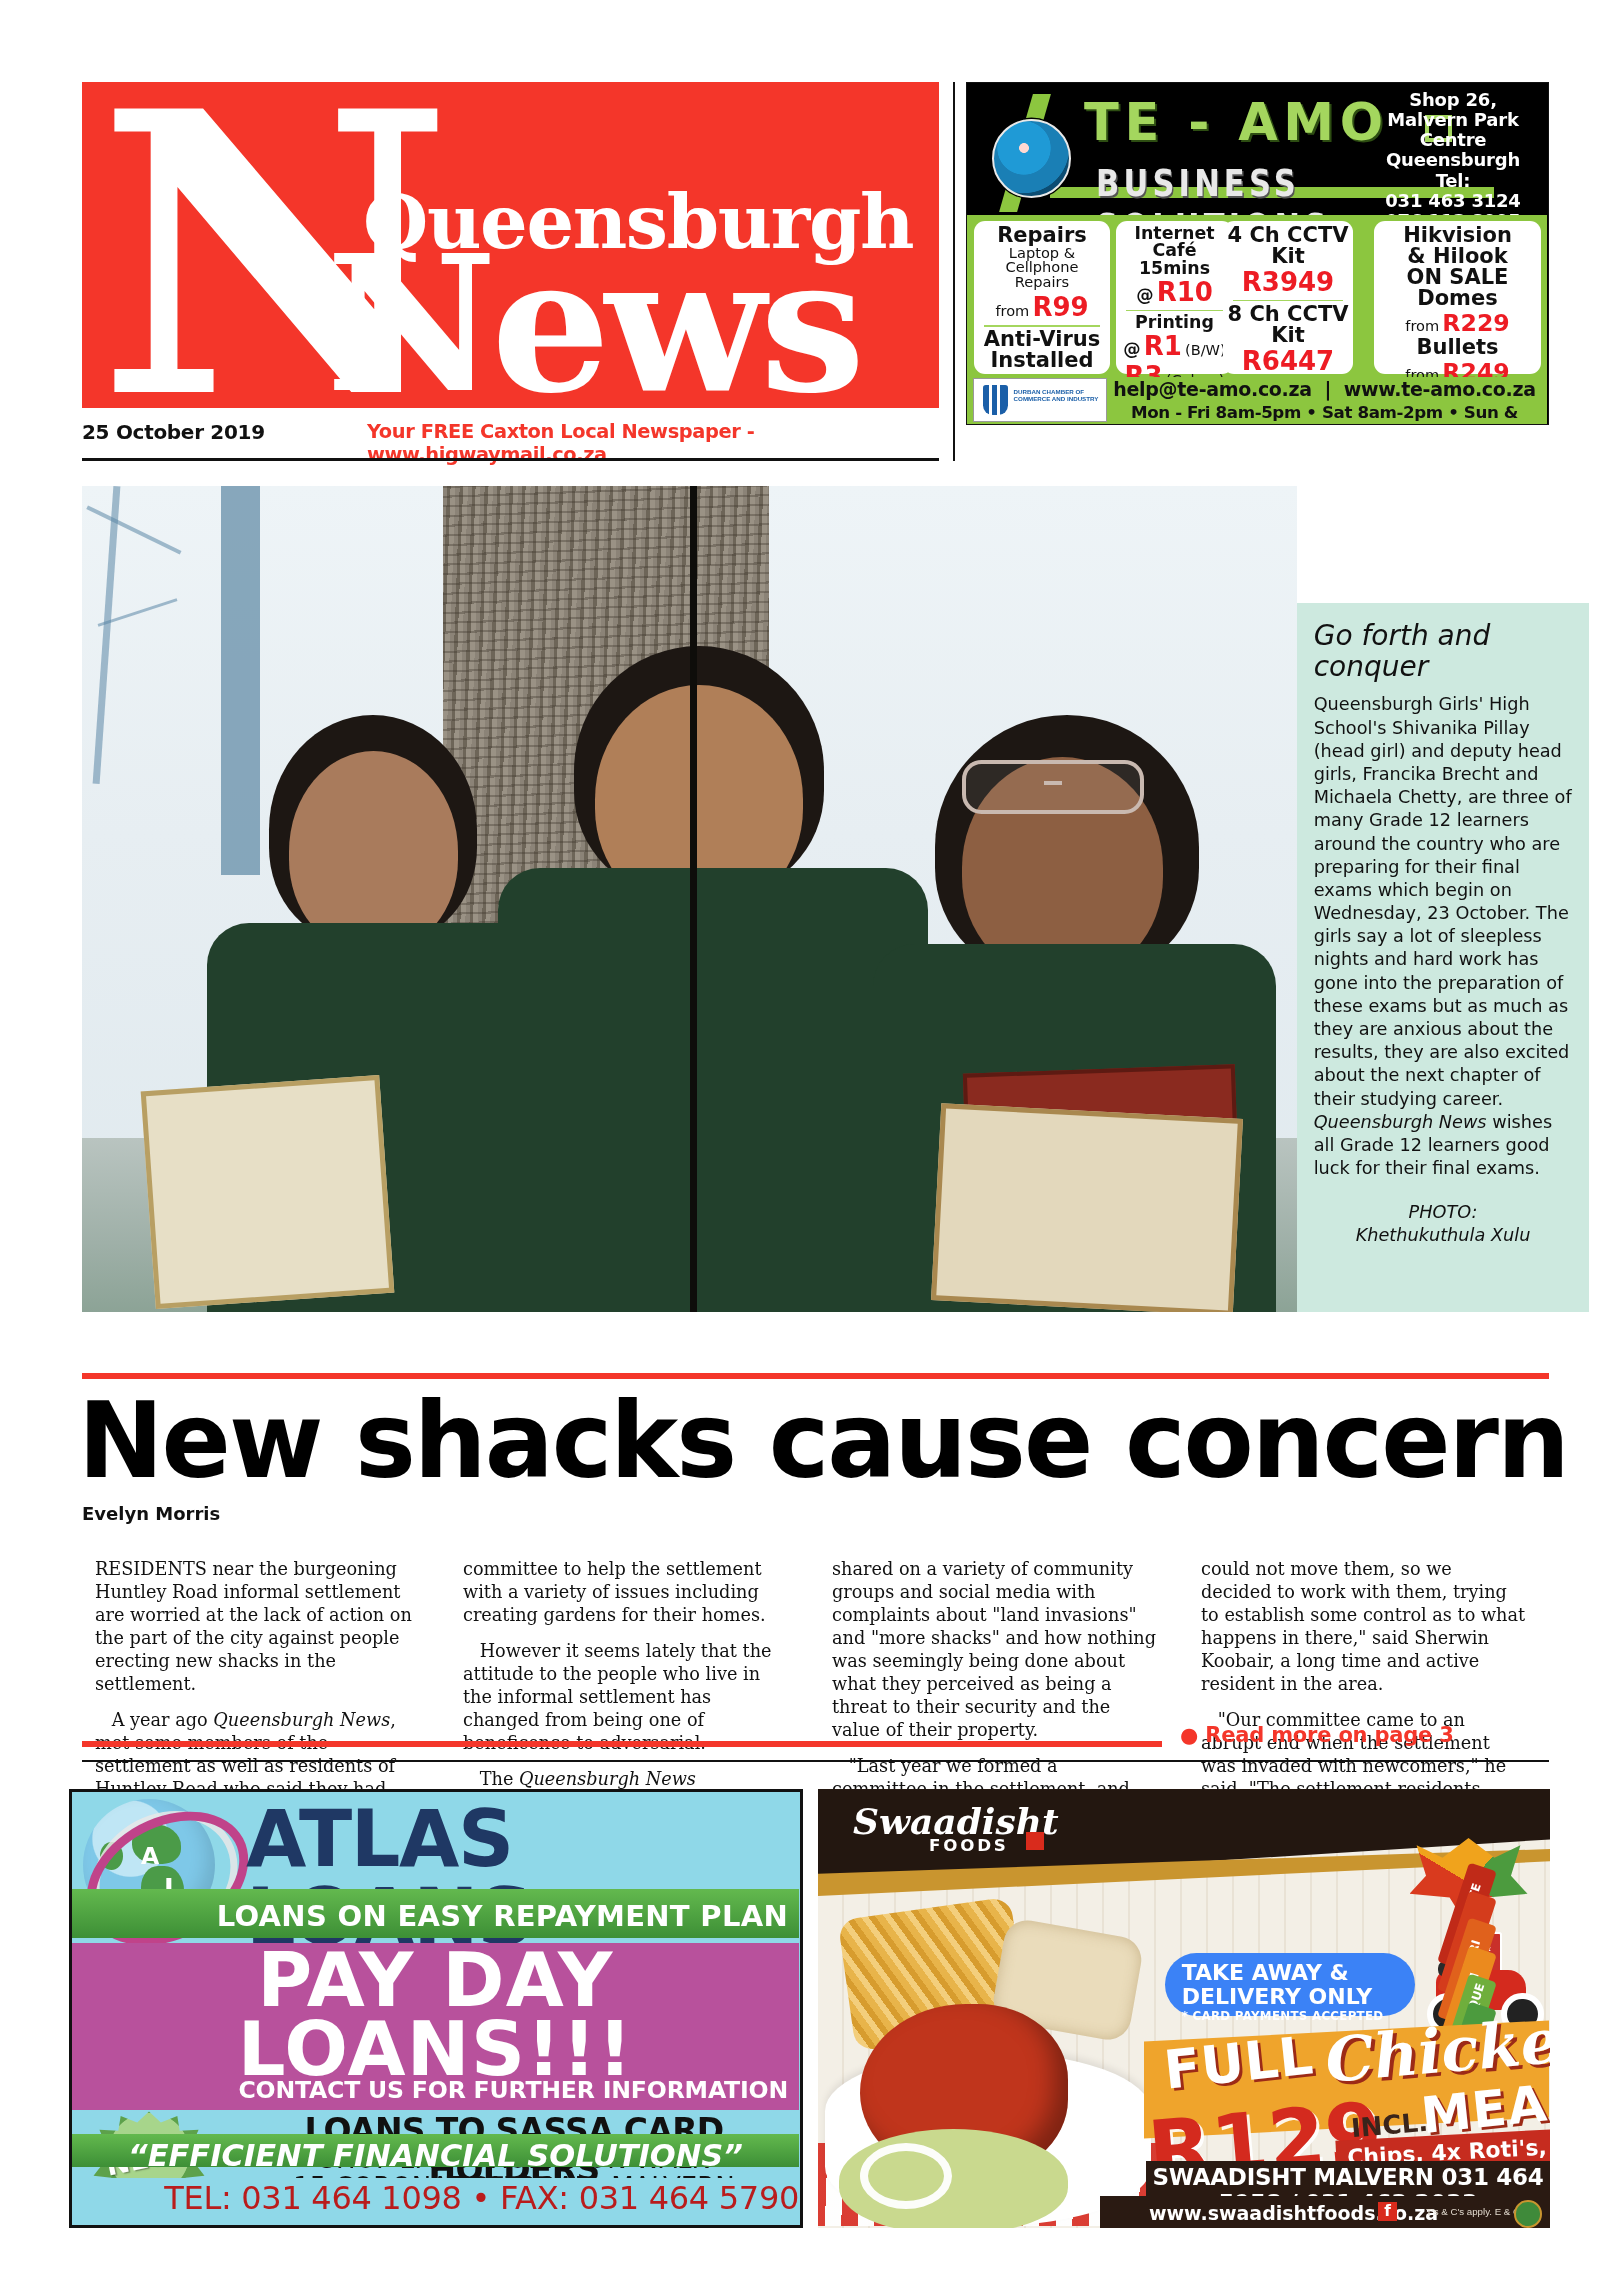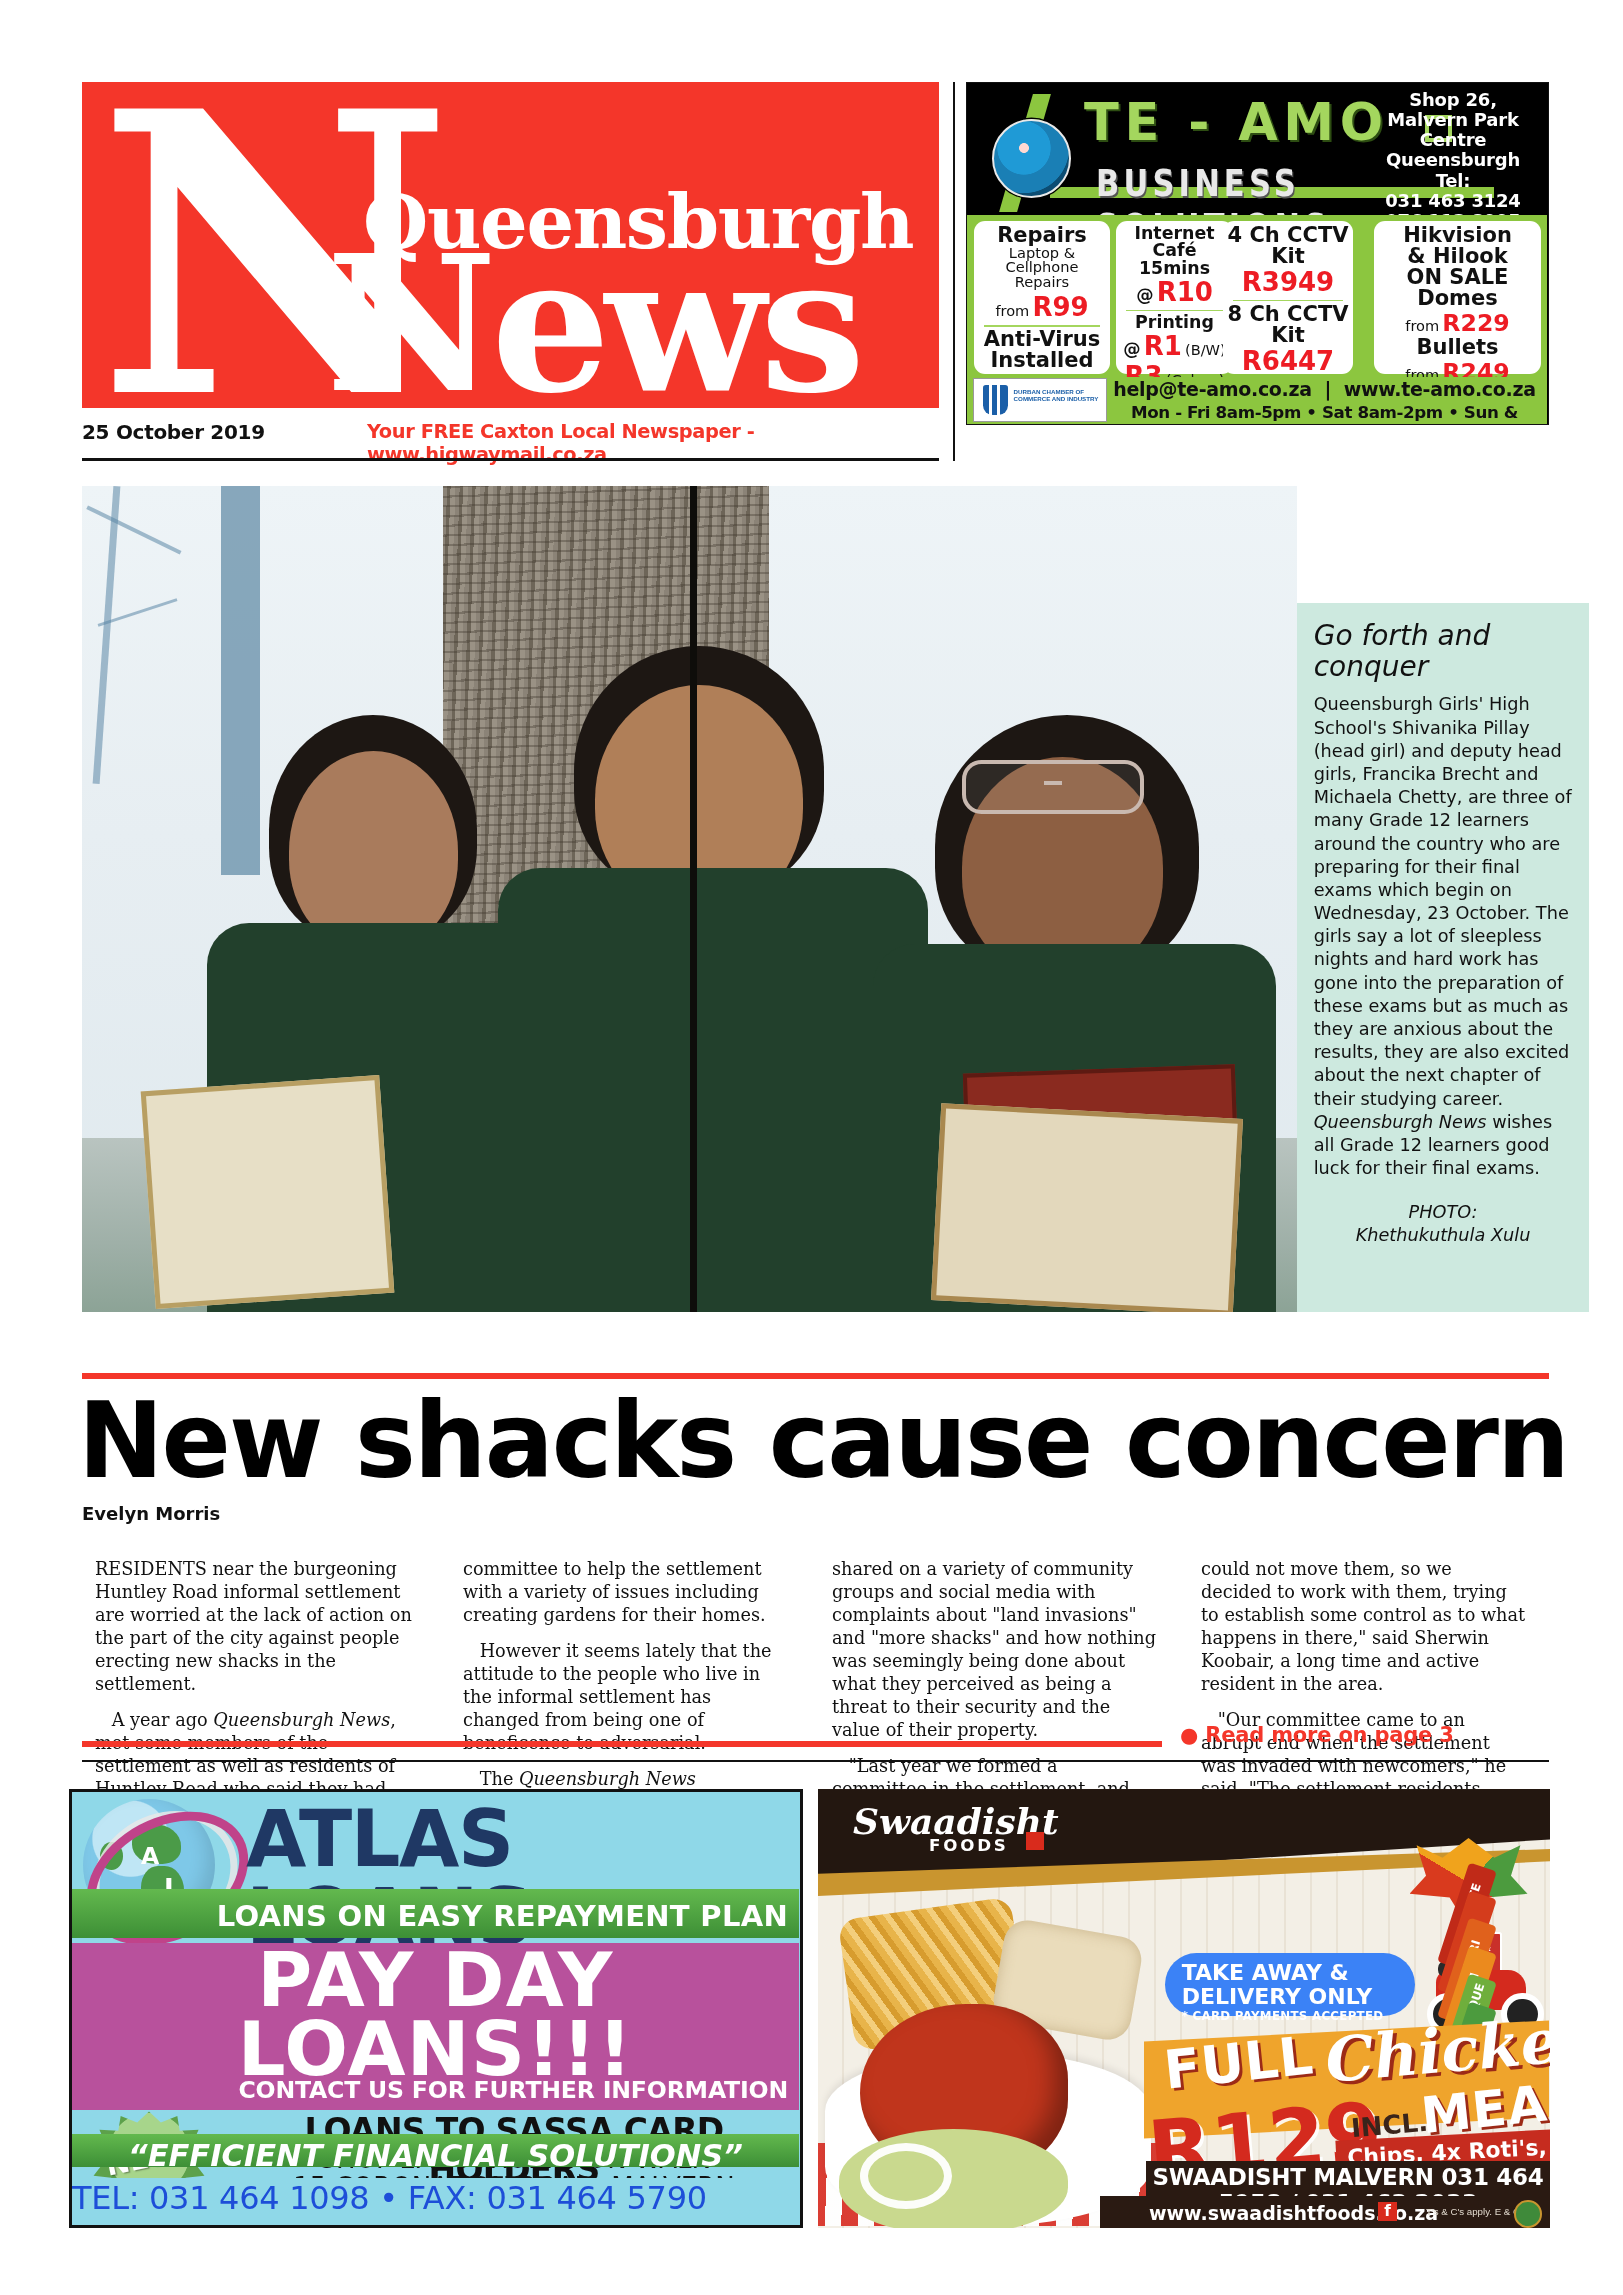--- a/index.html
+++ b/index.html
@@ -188,22 +188,22 @@
   #atlas-sassa{position:absolute;left:160px;top:1.4px;width:564px;text-align:center;
      font-family:"DejaVu Sans",sans-serif;font-weight:700;font-size:33px;color:#111;letter-spacing:-0.7px;}
   #atlas-addr{position:absolute;left:160px;top:35px;width:564px;text-align:center;
      font-family:"DejaVu Sans",sans-serif;font-weight:400;font-size:26px;line-height:1.08;color:#111;}
   #atlas-code{position:absolute;left:4.2px;top:83px;font-size:9px;font-weight:700;color:#111;}
   #atlas-band2{position:absolute;left:0;top:342px;width:727px;height:33px;
      background:linear-gradient(180deg,#63B94E 0%,#3D8F36 100%);}
   #atlas-band2 span{position:absolute;left:0;top:4.2px;width:727px;text-align:center;
      font-family:"DejaVu Sans",sans-serif;font-weight:700;font-style:italic;font-size:30.5px;color:#fff;}
   #atlas-tel{position:absolute;left:0;top:386px;width:727px;height:47px;background:#8FD8E8;}
-  #atlas-tel span{position:absolute;left:0;top:1.4px;width:727px;text-align:left;
-     font-family:"DejaVu Sans",sans-serif;font-weight:400;font-size:32px;color:#1d4ed8;letter-spacing:-0.3px;}
+  #atlas-tel span{position:absolute;left:0;top:1.4px;width:727px;text-align:right;
+     font-family:"DejaVu Sans",sans-serif;font-weight:400;font-size:32px;color:#b91c1c;letter-spacing:-0.3px;}
 
   
   #swaa{left:818px;top:1789px;width:732px;height:439px;overflow:hidden;background:#f3efe8;}
   #swaa-wood{position:absolute;inset:0;
      background:repeating-linear-gradient(90deg,#f3efe6 0 23.6px,#e9e2d5 23.6px 26px);}
   #swaa-dark{position:absolute;left:0;top:0;width:732px;height:97px;background:#231710;
      clip-path:polygon(0 0,100% 0,100% 52%,0 100%);}
   #swaa-gold{position:absolute;left:0;top:60px;width:732px;height:56px;background:#C9952F;
      clip-path:polygon(0 44%,100% 0,100% 22%,0 84%);}
   #swaa-logo{position:absolute;left:35px;top:11px;font-family:"DejaVu Serif",serif;font-style:italic;

